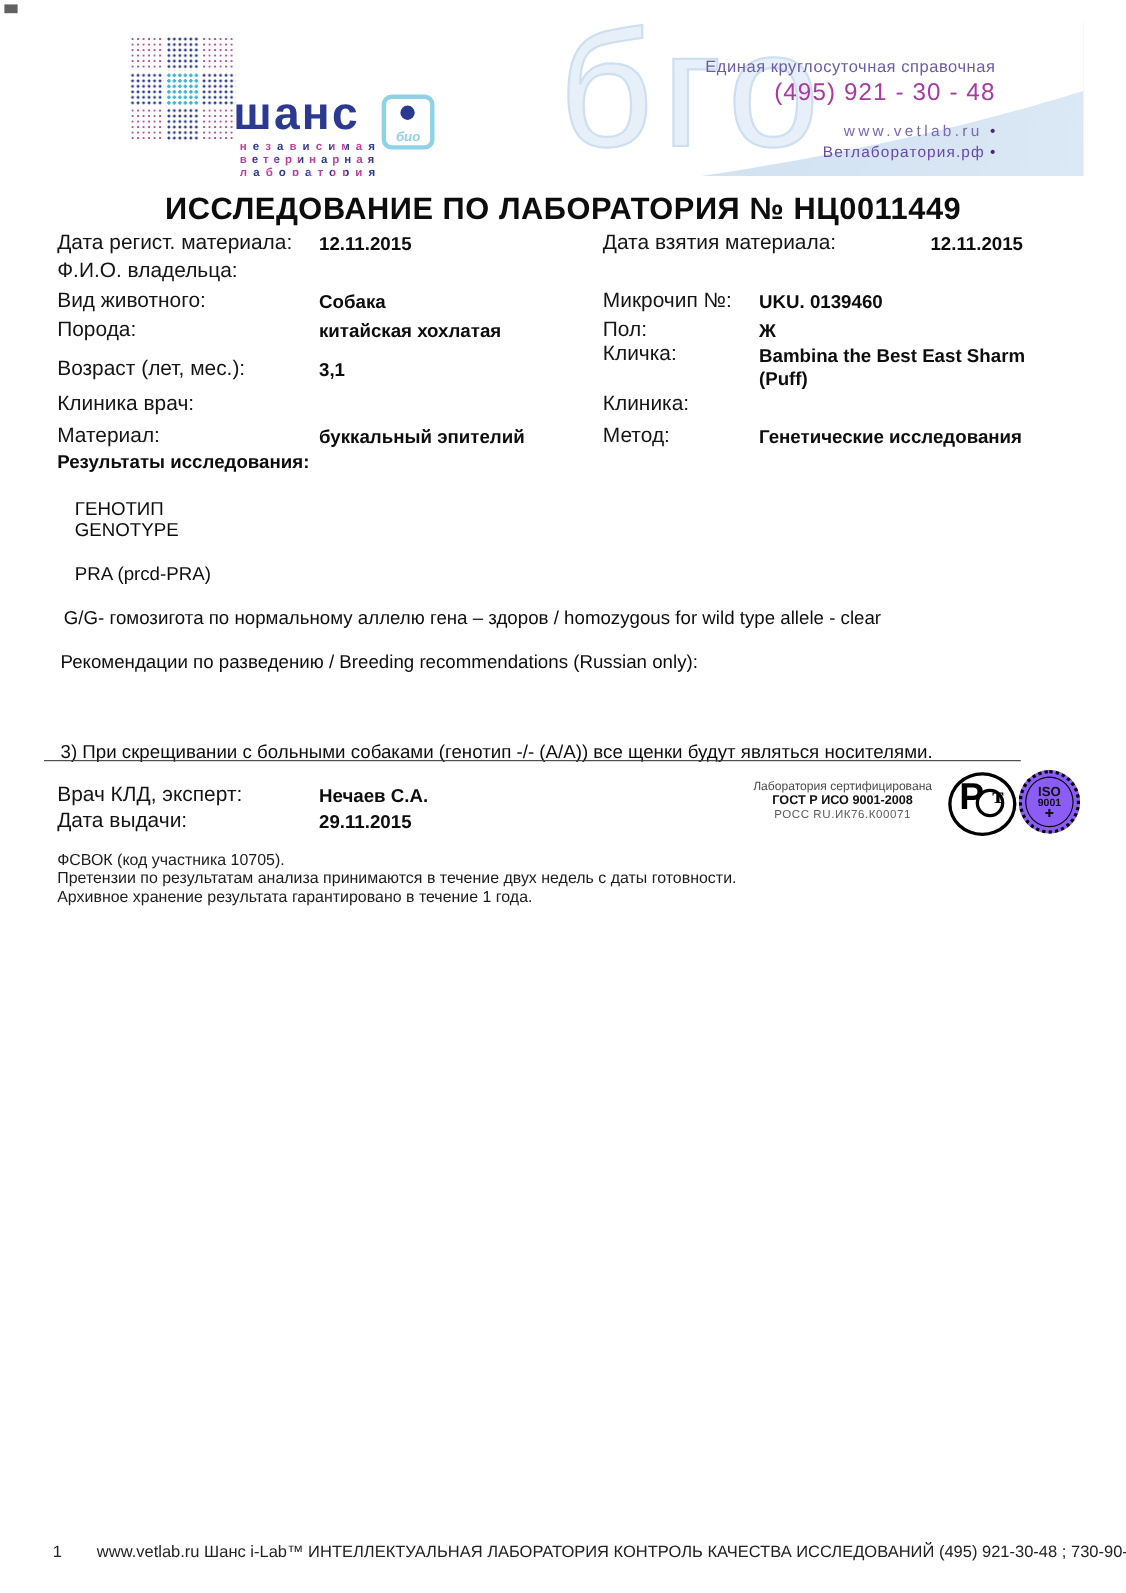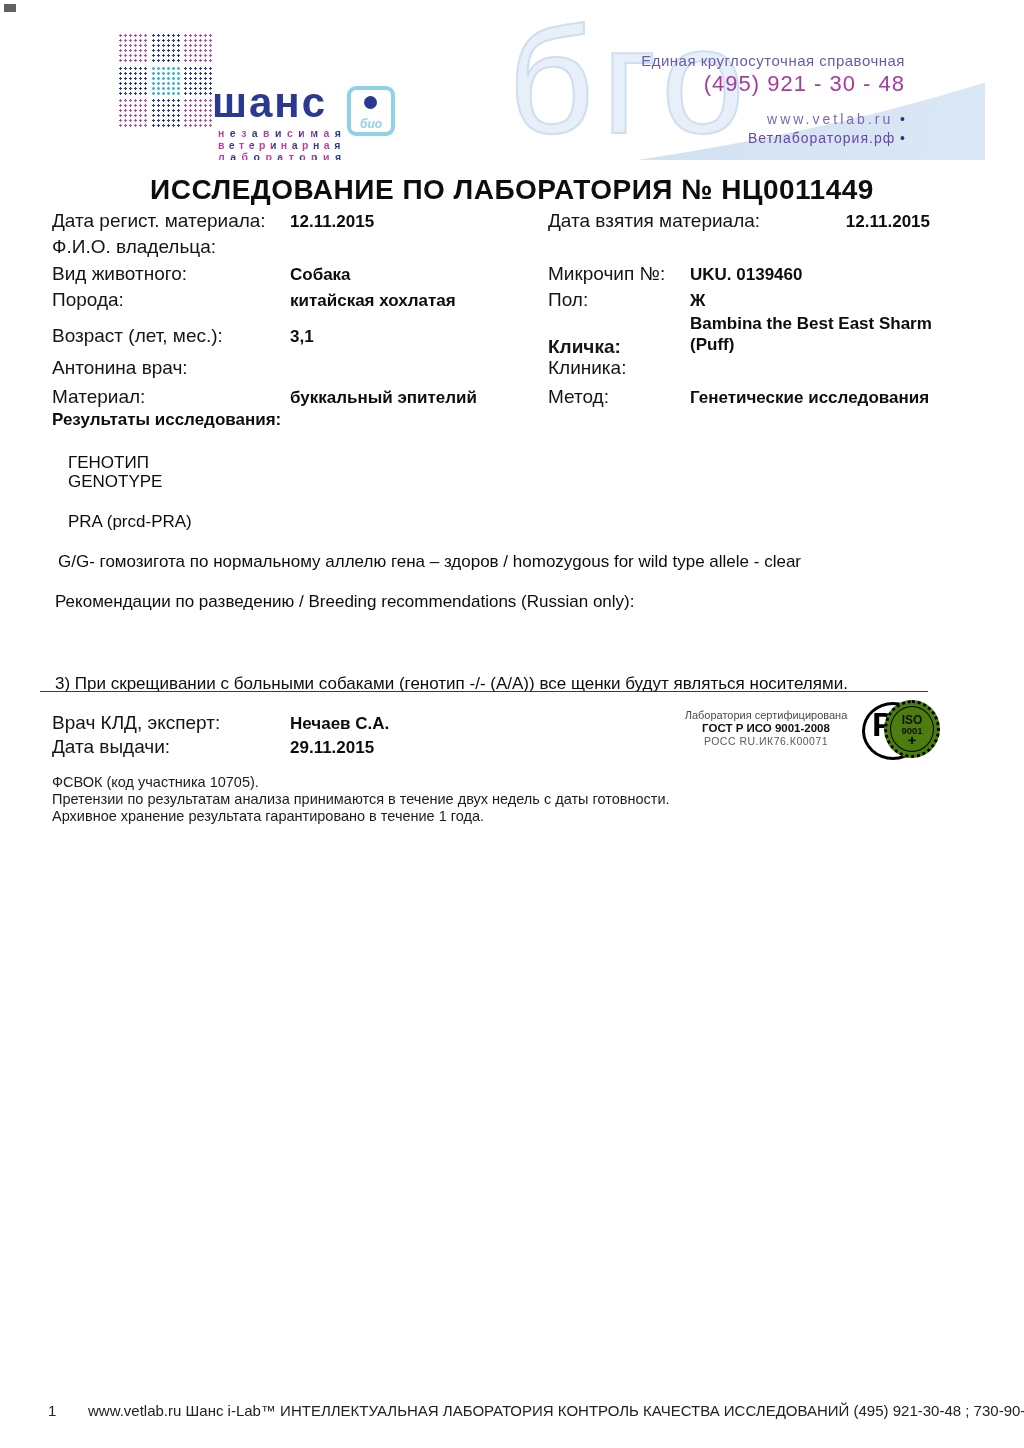--- a/index.html
+++ b/index.html
@@ -55,22 +55,22 @@
   .cert{position:absolute;left:676px;top:709px;width:180px;text-align:center;}
   .cert-1{font-size:11px;color:#4a4a4a;}
   .cert-2{font-size:11.5px;font-weight:bold;color:#111;margin-top:1px;}
   .cert-3{font-size:10.5px;color:#5a5a5a;letter-spacing:0.5px;margin-top:1px;}
   .rst{position:absolute;left:862px;top:702px;width:56px;height:52px;border:3px solid #000;
        border-radius:50%;background:#fff;}
   .rst-p{position:absolute;left:7px;top:2px;font-size:34px;font-weight:bold;color:#000;line-height:1;}
   .rst-c{position:absolute;left:22px;top:12px;width:20px;height:20px;border:3px solid #000;border-radius:50%;}
   .rst-t{position:absolute;left:37px;top:6px;font-size:21px;font-weight:bold;color:#000;
          font-family:"Liberation Serif","DejaVu Serif",serif;}
-  .iso{position:absolute;left:884px;top:700px;width:50px;height:52px;border:3px dotted #000;
-       border-radius:50%;background:#4d7c0f;}
+  .iso{position:absolute;left:926px;top:700px;width:50px;height:52px;border:3px dotted #000;
+       border-radius:50%;background:#8b5cf6;}
   .iso-in{position:absolute;left:3px;top:3px;right:3px;bottom:3px;border:1.5px solid #000;
        border-radius:50%;text-align:center;}
   .iso-a{font-size:12px;font-weight:bold;margin-top:7px;line-height:12px;}
   .iso-b{font-size:9.5px;font-weight:bold;line-height:10px;}
   .iso-c{font-size:10px;font-weight:bold;line-height:9px;}
 
   
   .pgnum{position:absolute;left:48px;top:1402px;font-size:15px;color:#222;}
   .pgfoot{position:absolute;left:88px;top:1402px;font-size:15px;color:#222;white-space:nowrap;}
 </style>
@@ -126,24 +126,24 @@
   <span class="fl" style="left:548px;top:263px;">Микрочип №:</span>
   <span class="fv" style="left:690px;top:265px;">UKU. 0139460</span>
 
   <span class="fl" style="left:52px;top:289px;">Порода:</span>
   <span class="fv" style="left:290px;top:291px;">китайская хохлатая</span>
   <span class="fl" style="left:548px;top:289px;">Пол:</span>
   <span class="fv" style="left:690px;top:291px;">Ж</span>
 
   <span class="fl" style="left:52px;top:325px;">Возраст (лет, мес.):</span>
   <span class="fv" style="left:290px;top:327px;">3,1</span>
-  <span class="fl" style="left:548px;top:336px;font-weight:bold;">Кличка:</span>
+  <span class="fl" style="left:548px;top:311px;">Кличка:</span>
   <span class="fv wrap" style="left:690px;top:313px;width:250px;">Bambina the Best East Sharm (Puff)</span>
 
-  <span class="fl" style="left:52px;top:357px;">Антонина врач:</span>
+  <span class="fl" style="left:52px;top:357px;">Клиника врач:</span>
   <span class="fv" style="left:290px;top:359px;"></span>
   <span class="fl" style="left:548px;top:357px;">Клиника:</span>
   <span class="fv" style="left:690px;top:359px;"></span>
 
   <span class="fl" style="left:52px;top:386px;">Материал:</span>
   <span class="fv" style="left:290px;top:388px;">буккальный эпителий</span>
   <span class="fl" style="left:548px;top:386px;">Метод:</span>
   <span class="fv" style="left:690px;top:388px;">Генетические исследования</span>
 
   <span class="fv" style="left:52px;top:410px;">Результаты исследования:</span>

